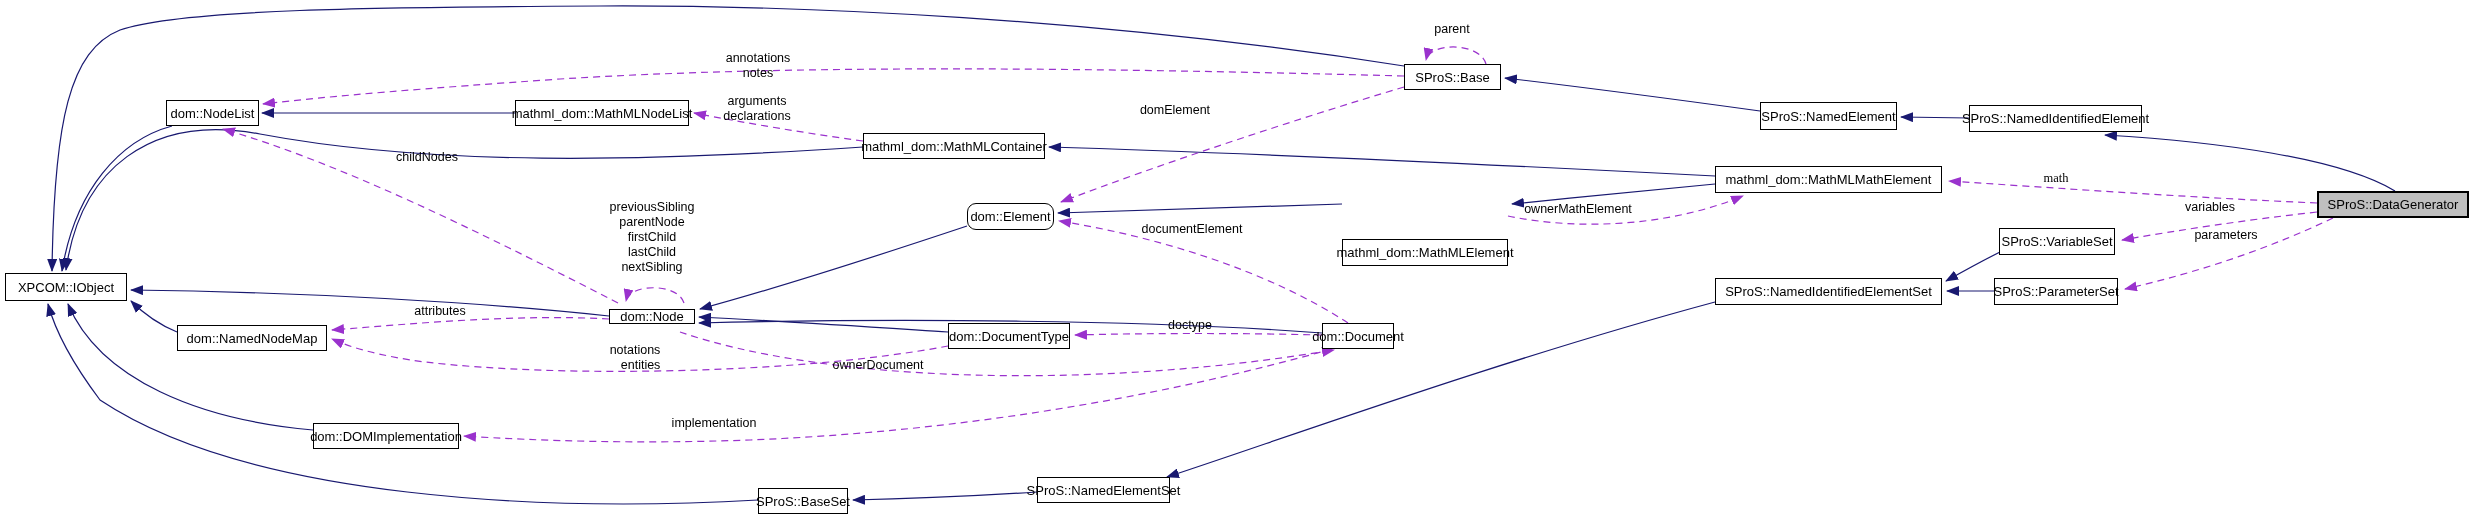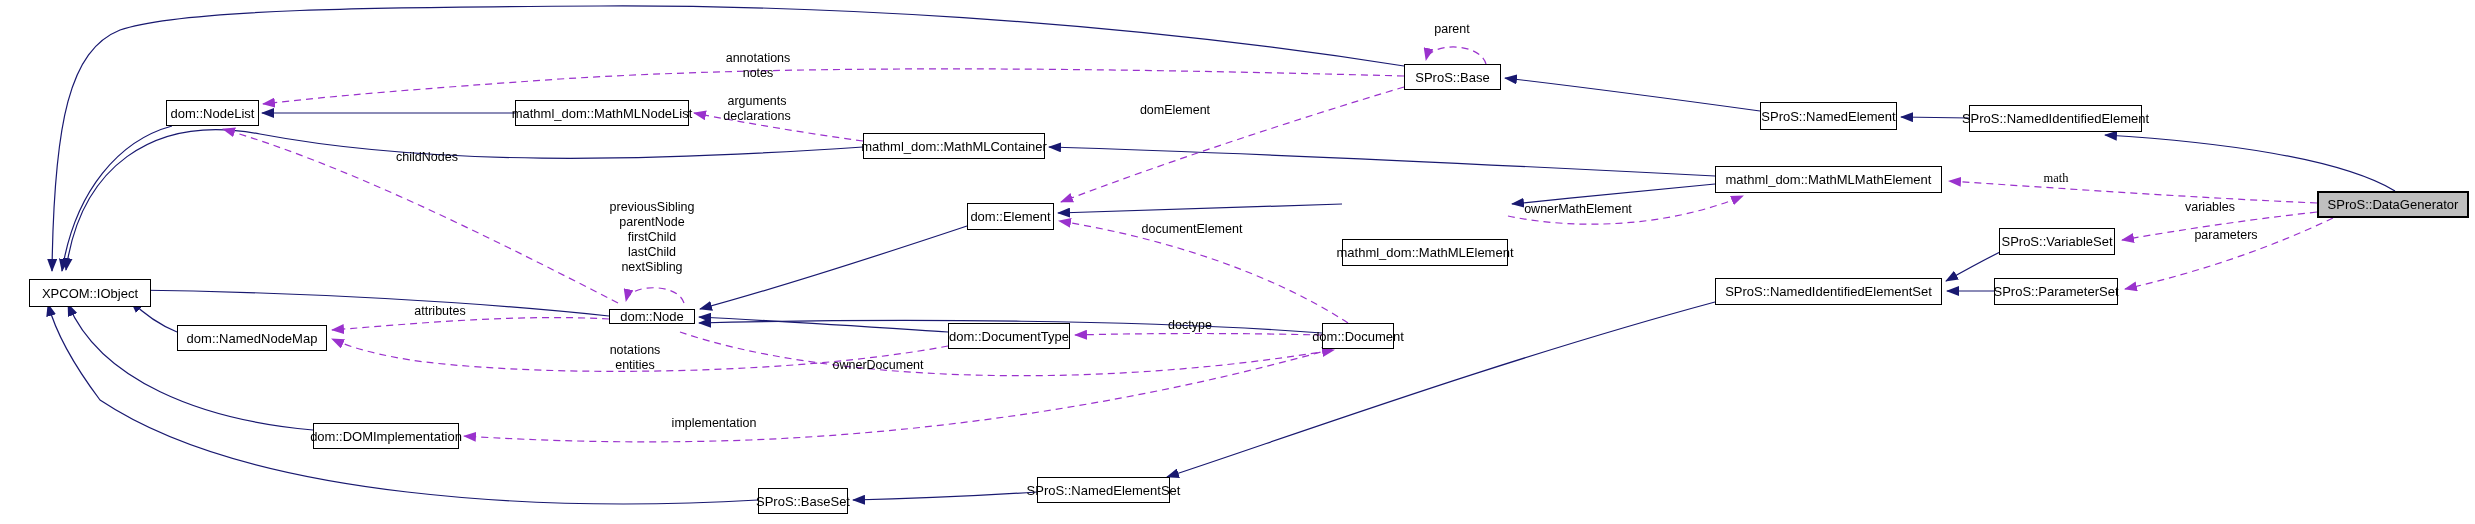--- a/index.html
+++ b/index.html
@@ -91,37 +91,37 @@
 notes</div>
     <div class="edge-label" style="left: 757px; top: 94px;">arguments
 declarations</div>
     <div class="edge-label" style="left: 427px; top: 150px;">childNodes</div>
     <div class="edge-label" style="left: 652px; top: 200px;">previousSibling
 parentNode
 firstChild
 lastChild
 nextSibling</div>
     <div class="edge-label" style="left: 440px; top: 304px;">attributes</div>
-    <div class="edge-label" style="left: 635px; top: 343px;">notations
+    <div class="edge-label" style="left: 635px; top: 343px; text-align: right;">notations
 entities</div>
     <div class="edge-label" style="left: 878px; top: 358px;">ownerDocument</div>
     <div class="edge-label" style="left: 1190px; top: 318px;">doctype</div>
     <div class="edge-label" style="left: 1192px; top: 222px;">documentElement</div>
     <div class="edge-label" style="left: 714px; top: 416px;">implementation</div>
     <div class="edge-label" style="left: 1175px; top: 103px;">domElement</div>
     <div class="edge-label" style="left: 1452px; top: 22px;">parent</div>
     <div class="edge-label" style="left: 1578px; top: 202px;">ownerMathElement</div>
     <div class="edge-label" style="left: 2056px; top: 171px; font-family: Liberation Serif, serif;">math</div>
     <div class="edge-label" style="left: 2210px; top: 200px;">variables</div>
     <div class="edge-label" style="left: 2226px; top: 228px;">parameters</div>
-    <div class="dnode" title="XPCOM::IObject" style="left: 5px; top: 279px; width: 122px; height: 28px; margin-left: 24px;">XPCOM::IObject</div>
+    <div class="dnode" title="XPCOM::IObject" style="left: 5px; top: 273px; width: 122px; height: 28px;">XPCOM::IObject</div>
     <div class="dnode" title="dom::NodeList" style="left: 166px; top: 100px; width: 93px; height: 26px;">dom::NodeList</div>
     <div class="dnode" title="mathml_dom::MathMLNodeList" style="left: 515px; top: 100px; width: 174px; height: 26px;">mathml_dom::MathMLNodeList</div>
     <div class="dnode" title="mathml_dom::MathMLContainer" style="left: 863px; top: 133px; width: 182px; height: 26px;">mathml_dom::MathMLContainer</div>
-    <div class="dnode" title="dom::Element" style="left: 967px; top: 203px; width: 87px; height: 27px;">dom::Element</div>
+    <div class="dnode" title="dom::Element" style="left: 967px; top: 203px; width: 87px; height: 27px; border-radius: 9px;">dom::Element</div>
     <div class="dnode" title="dom::Node" style="left: 609px; top: 309px; width: 86px; height: 15px; text-align: right;">dom::Node</div>
     <div class="dnode" title="dom::NamedNodeMap" style="left: 177px; top: 325px; width: 150px; height: 26px;">dom::NamedNodeMap</div>
     <div class="dnode" title="dom::DocumentType" style="left: 948px; top: 323px; width: 122px; height: 26px;">dom::DocumentType</div>
     <div class="dnode" title="dom::Document" style="left: 1322px; top: 323px; width: 72px; height: 26px;">dom::Document</div>
     <div class="dnode" title="dom::DOMImplementation" style="left: 313px; top: 423px; width: 146px; height: 26px;">dom::DOMImplementation</div>
     <div class="dnode" title="SProS::BaseSet" style="left: 758px; top: 488px; width: 90px; height: 26px;">SProS::BaseSet</div>
     <div class="dnode" title="SProS::NamedElementSet" style="left: 1037px; top: 477px; width: 133px; height: 26px;">SProS::NamedElementSet</div>
     <div class="dnode" title="mathml_dom::MathMLElement" style="left: 1342px; top: 191px; width: 166px; height: 27px; margin-top: 48px;">mathml_dom::MathMLElement</div>
     <div class="dnode" title="mathml_dom::MathMLMathElement" style="left: 1715px; top: 166px; width: 227px; height: 27px;">mathml_dom::MathMLMathElement</div>
     <div class="dnode" title="SProS::Base" style="left: 1404px; top: 64px; width: 97px; height: 26px;">SProS::Base</div>

